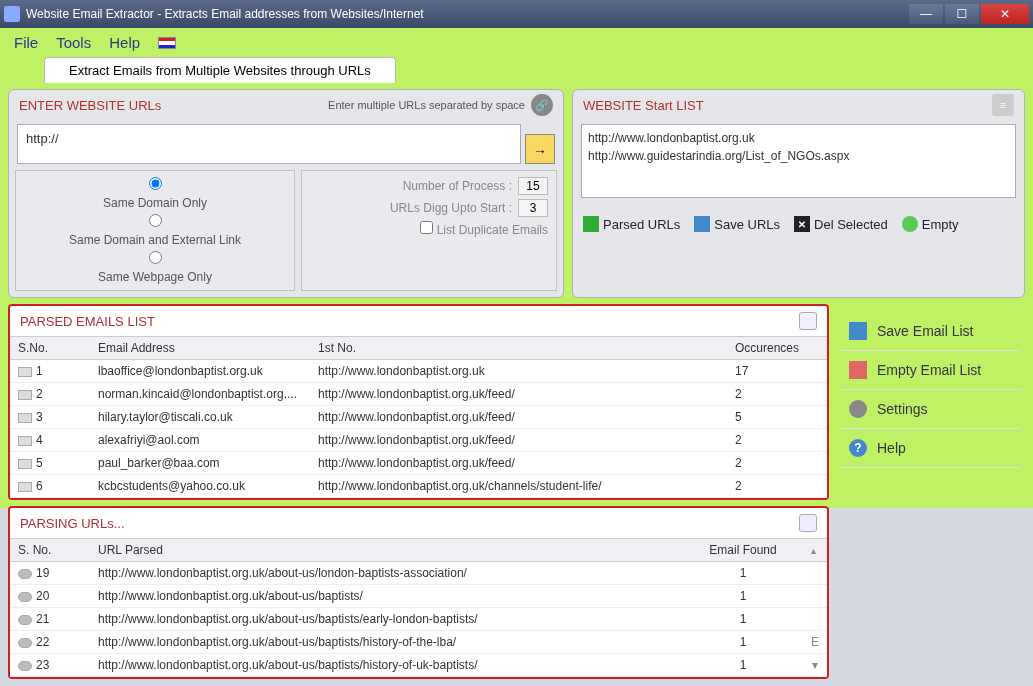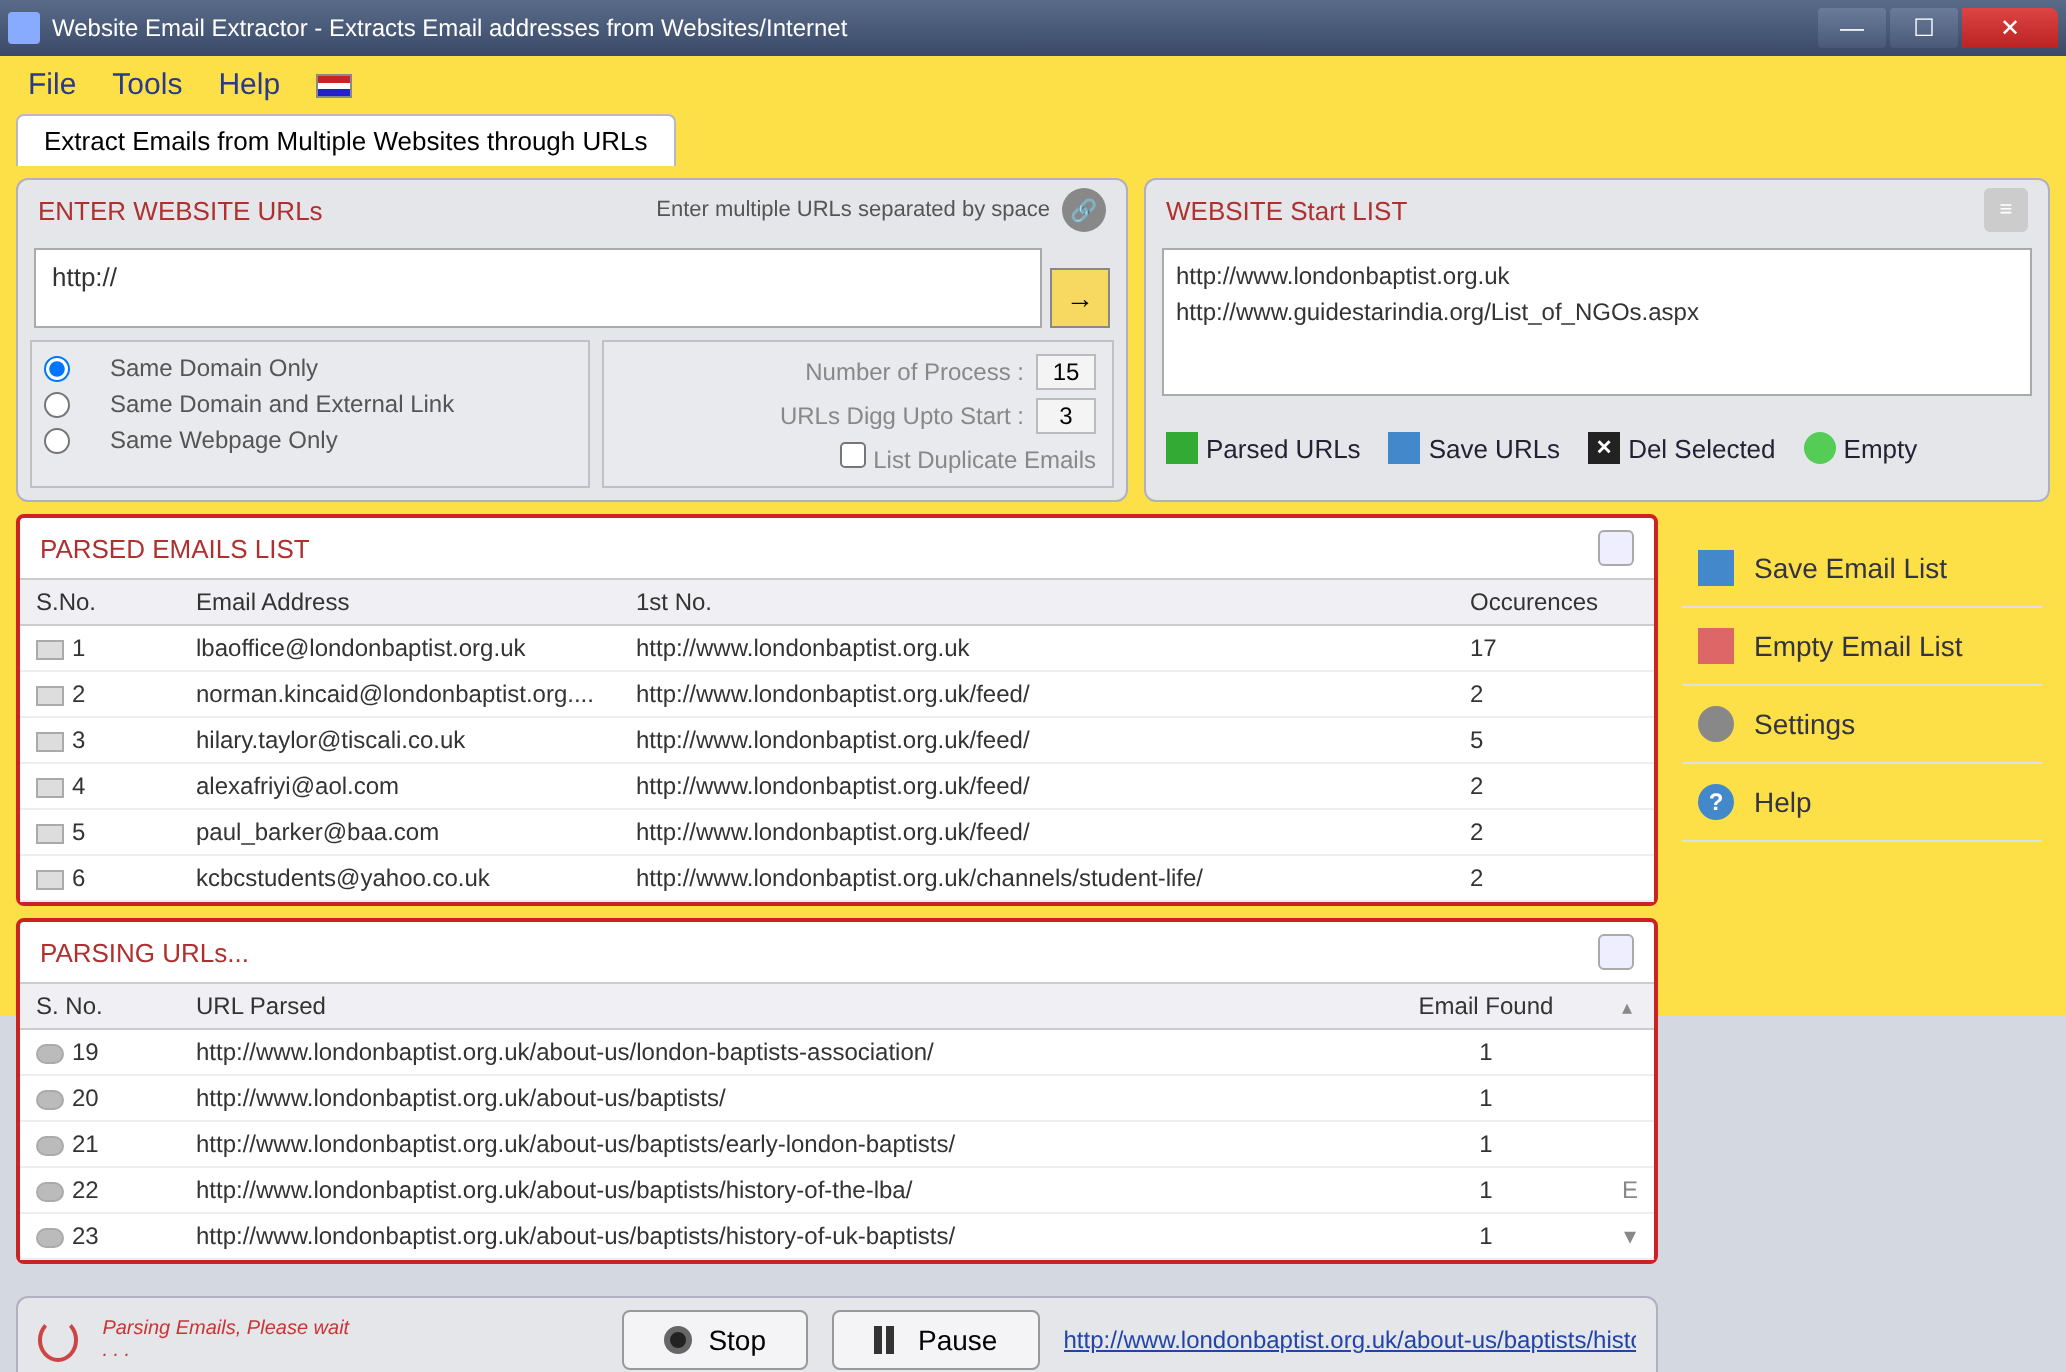--- a/index.html
+++ b/index.html
@@ -7,50 +7,50 @@
 
 
 .titlebar { height: 28px; background: linear-gradient(#5a6b8a,#3a4968); display: flex; align-items: center; padding: 0 4px; color: #fff; }
 .titlebar .app-icon { width: 16px; height: 16px; background: #8af; margin-right: 6px; border-radius: 2px; }
 .titlebar .title { flex: 1; font-size: 12px; }
 .titlebar .win-btns { display: flex; gap: 2px; }
 .win-btn { width: 34px; height: 20px; background: linear-gradient(#6a7b9a,#4a5978); display: flex; align-items: center; justify-content: center; font-size: 12px; color: #fff; border-radius: 2px; }
 .win-btn.close { background: linear-gradient(#d44,#b22); width: 48px; border-radius: 0 4px 0 0; }
 
 
-.content { background: #fde047; height: 480px; padding: 0; }
+.content { background: #bef264; height: 480px; padding: 0; }
 
 
 .menubar { display: flex; align-items: center; gap: 18px; padding: 6px 14px; font-size: 15px; color: #2a3a8a; }
 .menu-item { cursor: pointer; }
 .flag-icon { width: 18px; height: 12px; background: linear-gradient(to bottom,#c22 33%,#fff 33%,#fff 66%,#22c 66%); border: 1px solid #888; }
 
 
 .tabstrip { padding: 0 8px; }
-.tab { display: inline-block; background: #fff; border: 1px solid #b8b8c0; border-bottom: none; padding: 5px 13px; border-radius: 4px 4px 0 0; font-size: 13px; }
+.tab { display: inline-block; background: #fff; border: 1px solid #b8b8c0; border-bottom: none; padding: 5px 24px; border-radius: 4px 4px 0 0; font-size: 13px; margin-left: 36px; }
 
 
 .body-area { padding: 6px 8px; }
 .top-row { display: flex; gap: 8px; margin-bottom: 6px; }
 .panel { border: 1px solid #b0b0c0; border-radius: 6px; background: #e4e6ea; }
 .panel-hdr { display: flex; align-items: center; padding: 4px 10px; color: #b03030; font-size: 13px; font-weight: 500; }
 .panel-hdr .spacer { flex: 1; }
 .panel-hdr .hint { color: #555; font-size: 11px; font-weight: normal; }
 .hdr-icon { width: 22px; height: 22px; background: #888; border-radius: 50%; margin-left: 6px; display:flex; align-items:center; justify-content:center; color:#fff; font-size:11px; }
 
 .left-top { width: 556px; }
 .right-top { flex: 1; }
 
 .url-input-row { display: flex; padding: 4px 8px; gap: 4px; }
 .url-input { flex: 1; height: 40px; border: 1px solid #aaa; background: #fff; padding: 6px 8px; font-size: 13px; color: #333; resize: none; }
 .go-btn { width: 30px; height: 30px; background: #f7d860; border: 1px solid #888; display: flex; align-items: center; justify-content: center; font-size: 14px; align-self: flex-end; }
 
 .opts-row { display: flex; padding: 2px 6px 6px; gap: 6px; }
 .radio-group { width: 280px; border: 1px solid #c0c0c8; background: #e8eaee; padding: 4px 6px; }
-.radio-row { display: flex; align-items: center; gap: 20px; padding: 2px 0; font-size: 12px; color: #555; }
+.radio-row { display: flex; align-items: center; gap: 6px; padding: 2px 0; font-size: 12px; color: #555; flex-direction: column; }
 .radio-row input { }
 .num-group { flex: 1; border: 1px solid #c0c0c8; background: #e8eaee; padding: 4px 8px; }
 .num-row { display: flex; align-items: center; justify-content: flex-end; gap: 6px; padding: 2px 0; font-size: 12px; color: #888; }
 .num-row input[type=text] { width: 30px; border: 1px solid #bbb; padding: 1px 3px; font-size: 12px; text-align: center; background:#f4f4f4; }
 .num-row.chk { justify-content: flex-end; }
 
 .url-list-box { height: 74px; margin: 4px 8px; border: 1px solid #aaa; background: #fff; padding: 4px 6px; font-size: 12px; color: #333; line-height: 1.5; overflow: auto; }
 
 .btn-row { display: flex; gap: 14px; padding: 4px 10px 8px; margin-top: 14px; }
 .tool-btn { display: flex; align-items: center; gap: 4px; font-size: 13px; color: #223; cursor: pointer; }

